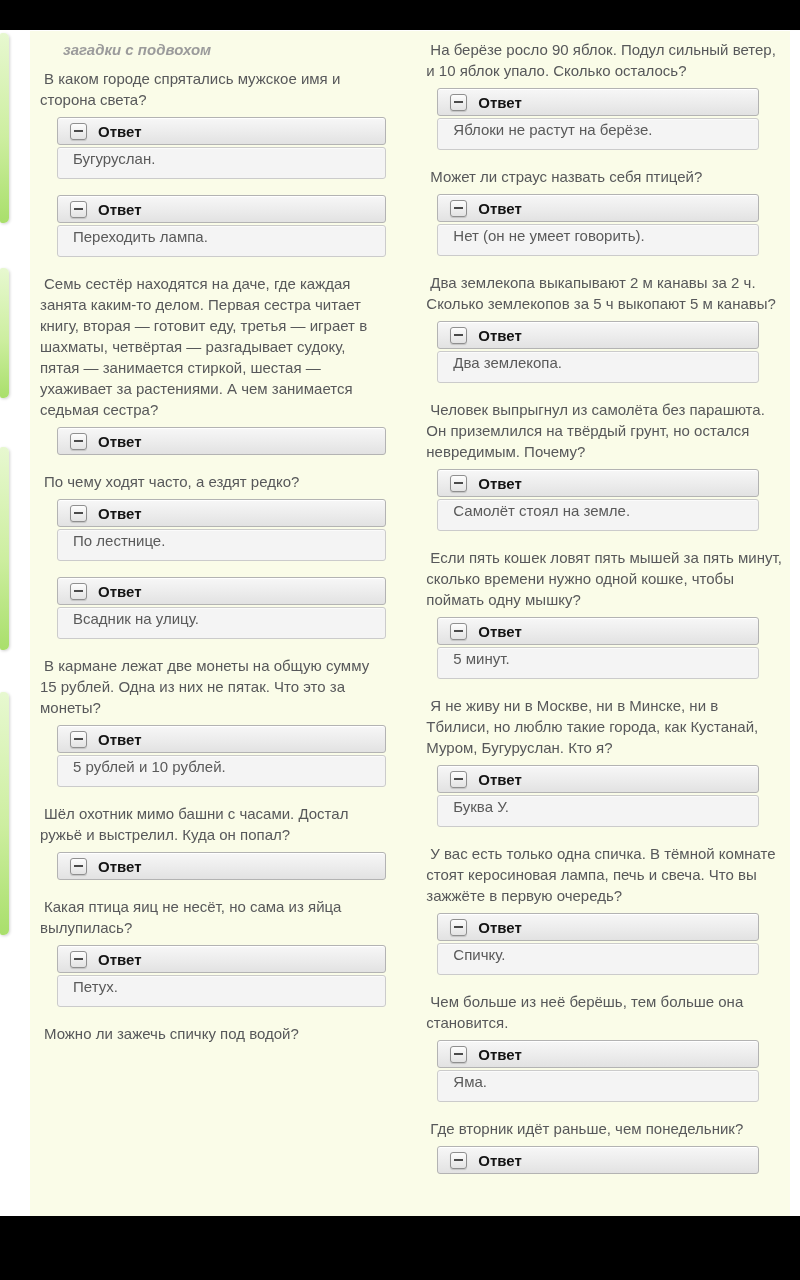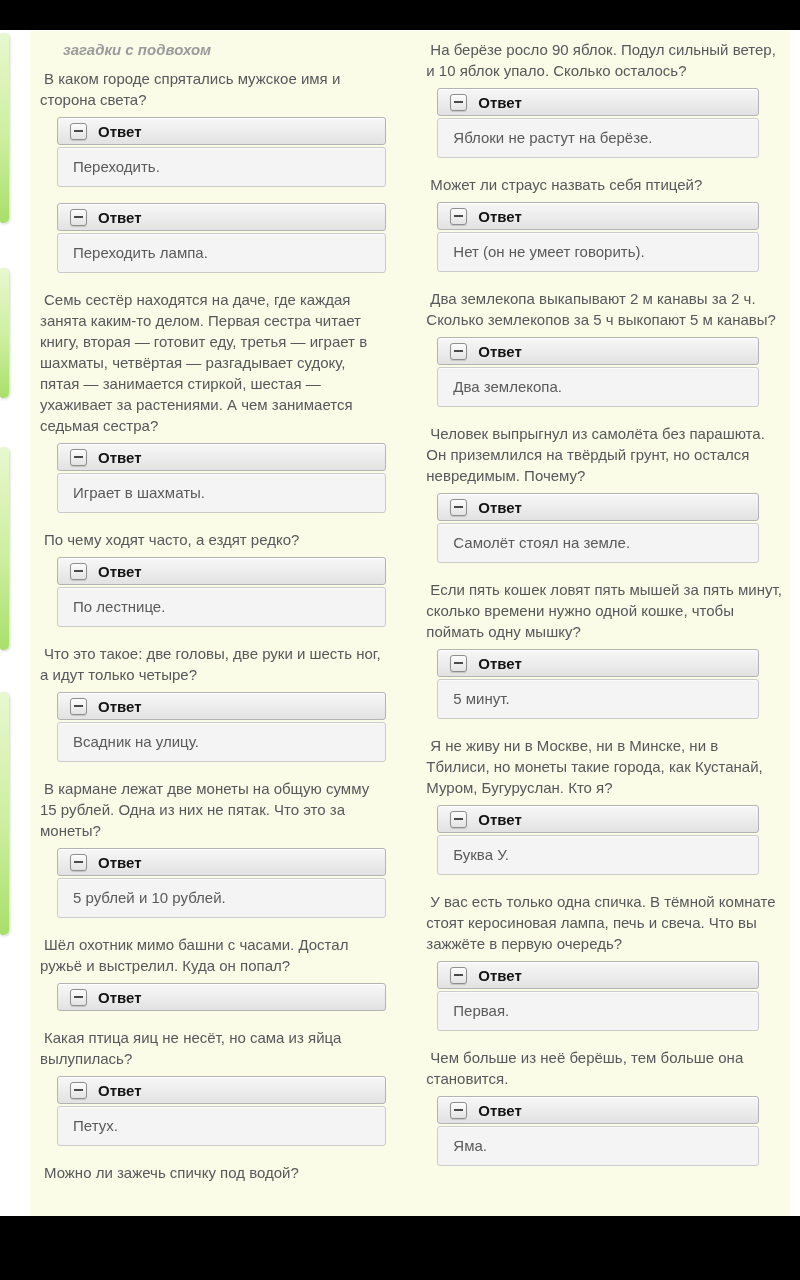--- a/index.html
+++ b/index.html
@@ -61,21 +61,21 @@
   }
   .minus-icon::after {
     content:""; position:absolute; left:3px; right:3px; top:6px; height:2px;
     background:#4a4a4a;
   }
   .answer-label { font-size:15px; font-weight:bold; color:#141414; }
 
   .answer-body {
     margin-top:2px; box-sizing:border-box;
     background:#f4f4f4; border:1px solid #cbcbcb; border-radius:3px;
-    padding:8px 14px 9px 15px;
+    padding:0 14px 9px 15px;
     font-size:15px; line-height:21px; color:#5a5a5a;
     box-shadow:inset 0 1px 0 #fbfbfb;
   }
 </style>
 </head>
 <body>
 
 <div class="bar top"></div>
 
 <div class="green-block gb1"></div>
@@ -87,58 +87,56 @@
   <div class="col col-left">
     <div class="page-title">загадки с подвохом</div>
     <div class="riddles">
   <div class="riddle">
     <p class="question">В каком городе спрятались мужское имя и сторона света?</p>
     <div class="answer-widget">
       <div class="answer-header">
         <span class="minus-icon"></span>
         <span class="answer-label">Ответ</span>
       </div>
-      <div class="answer-body">Переходить.</div>
+      <div class="answer-body">Бугуруслан.</div>
     </div>
   </div>
 
   <div class="riddle">
     <div class="answer-widget">
       <div class="answer-header">
         <span class="minus-icon"></span>
         <span class="answer-label">Ответ</span>
       </div>
       <div class="answer-body">Переходить лампа.</div>
     </div>
   </div>
 
   <div class="riddle">
     <p class="question">Семь сестёр находятся на даче, где каждая занята каким-то делом. Первая сестра читает книгу, вторая — готовит еду, третья — играет в шахматы, четвёртая — разгадывает судоку, пятая — занимается стиркой, шестая — ухаживает за растениями. А чем занимается седьмая сестра?</p>
     <div class="answer-widget">
       <div class="answer-header">
         <span class="minus-icon"></span>
         <span class="answer-label">Ответ</span>
       </div>
-      <div class="answer-body">Играет в шахматы.</div>
     </div>
   </div>
 
   <div class="riddle">
     <p class="question">По чему ходят часто, а ездят редко?</p>
     <div class="answer-widget">
       <div class="answer-header">
         <span class="minus-icon"></span>
         <span class="answer-label">Ответ</span>
       </div>
       <div class="answer-body">По лестнице.</div>
     </div>
   </div>
 
   <div class="riddle">
-    <p class="question">Что это такое: две головы, две руки и шесть ног, а идут только четыре?</p>
     <div class="answer-widget">
       <div class="answer-header">
         <span class="minus-icon"></span>
         <span class="answer-label">Ответ</span>
       </div>
       <div class="answer-body">Всадник на улицу.</div>
     </div>
   </div>
 
   <div class="riddle">
@@ -230,49 +228,59 @@
     <div class="answer-widget">
       <div class="answer-header">
         <span class="minus-icon"></span>
         <span class="answer-label">Ответ</span>
       </div>
       <div class="answer-body">5 минут.</div>
     </div>
   </div>
 
   <div class="riddle">
-    <p class="question">Я не живу ни в Москве, ни в Минске, ни в Тбилиси, но монеты такие города, как Кустанай, Муром, Бугуруслан. Кто я?</p>
+    <p class="question">Я не живу ни в Москве, ни в Минске, ни в Тбилиси, но люблю такие города, как Кустанай, Муром, Бугуруслан. Кто я?</p>
     <div class="answer-widget">
       <div class="answer-header">
         <span class="minus-icon"></span>
         <span class="answer-label">Ответ</span>
       </div>
       <div class="answer-body">Буква У.</div>
     </div>
   </div>
 
   <div class="riddle">
     <p class="question">У вас есть только одна спичка. В тёмной комнате стоят керосиновая лампа, печь и свеча. Что вы зажжёте в первую очередь?</p>
     <div class="answer-widget">
       <div class="answer-header">
         <span class="minus-icon"></span>
         <span class="answer-label">Ответ</span>
       </div>
-      <div class="answer-body">Первая.</div>
+      <div class="answer-body">Спичку.</div>
     </div>
   </div>
 
   <div class="riddle">
     <p class="question">Чем больше из неё берёшь, тем больше она становится.</p>
     <div class="answer-widget">
       <div class="answer-header">
         <span class="minus-icon"></span>
         <span class="answer-label">Ответ</span>
       </div>
       <div class="answer-body">Яма.</div>
     </div>
   </div>
 
+  <div class="riddle">
+    <p class="question">Где вторник идёт раньше, чем понедельник?</p>
+    <div class="answer-widget">
+      <div class="answer-header">
+        <span class="minus-icon"></span>
+        <span class="answer-label">Ответ</span>
+      </div>
+
+    </div>
+  </div>
 </div>
   </div>
 </div>
 
 <div class="bar bottom"></div>
 
 </body></html>

